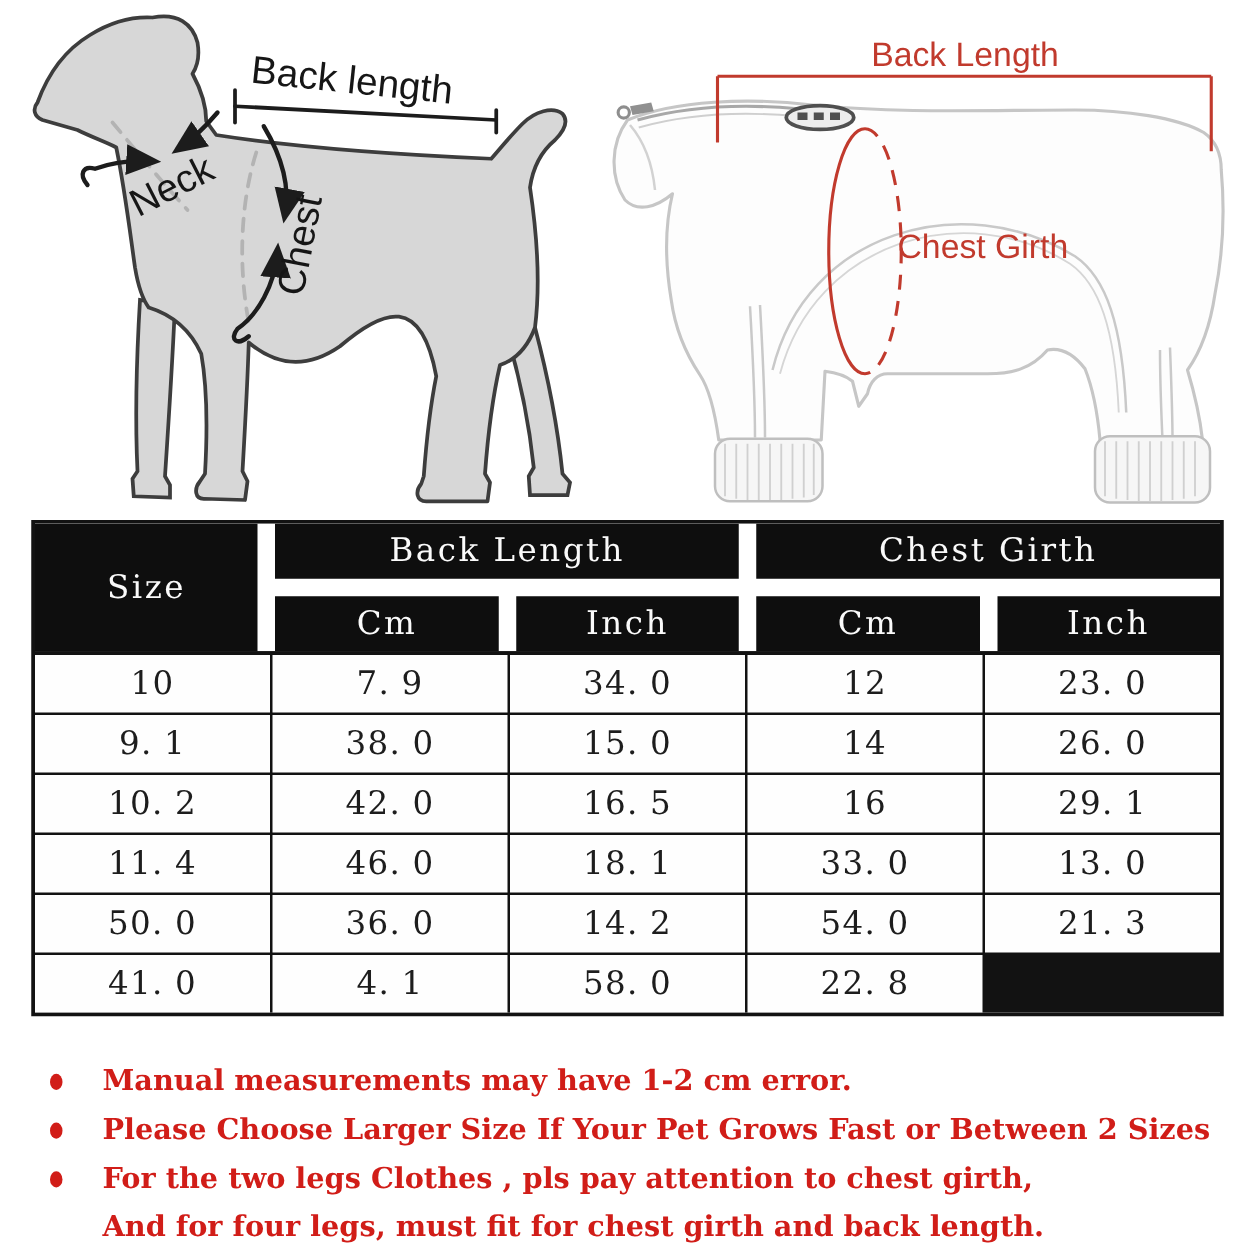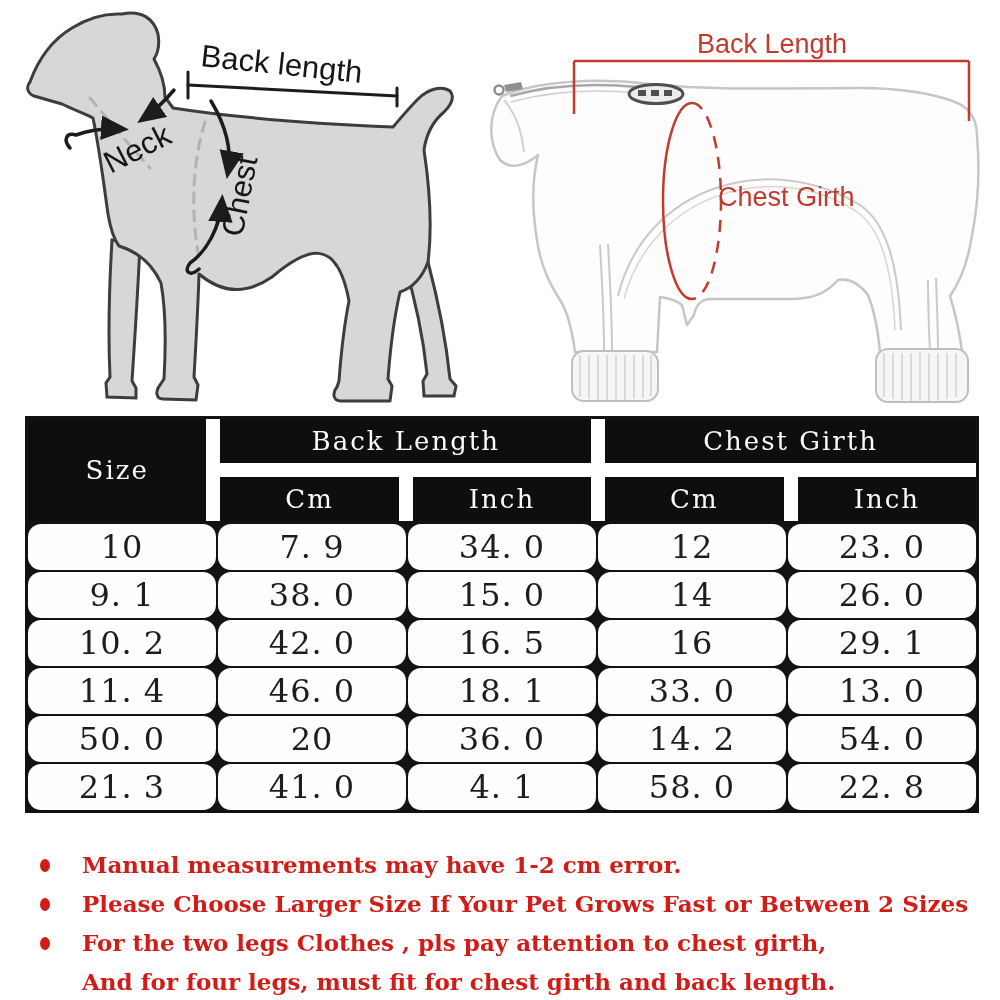--- a/index.html
+++ b/index.html
@@ -11,21 +11,21 @@
   .stable{position:absolute;left:25px;top:416px;width:948px;border:3px solid #121212;background:#fff;}
   .thead{display:grid;grid-template-columns:repeat(5,1fr);grid-template-rows:44px 44px;gap:14px;background:#fff;}
   .hc{background:#0e0e0e;color:#fafafa;display:flex;align-items:center;justify-content:center;
       font-family:"DejaVu Serif",serif;font-size:26px;letter-spacing:2px;}
   .h-size{grid-row:1/3;grid-column:1;}
   .h-back{grid-column:2/4;}
   .h-chest{grid-column:4/6;}
   .tbody{display:grid;grid-template-columns:repeat(5,1fr);grid-auto-rows:46px;gap:2px;
          background:#121212;border-top:3px solid #121212;}
   .bc{background:#fefefe;display:flex;align-items:center;justify-content:center;
-      font-family:"DejaVu Serif",serif;font-size:32px;color:#1d1d1d;letter-spacing:1px;border-radius:13px;}
+      font-family:"DejaVu Serif",serif;font-size:26px;color:#1d1d1d;letter-spacing:1px;}
 
   
   .notes{position:absolute;left:28px;top:851px;width:950px;
          font-family:"DejaVu Serif",serif;font-weight:bold;font-size:23px;color:#d11d18;}
   .note{position:relative;padding-left:54px;margin-bottom:11px;line-height:28px;}
   .note .dot{position:absolute;left:12px;top:8px;width:10px;height:13px;border-radius:50%;background:#d11d18;}
 </style>
 </head>
 <body>
 
@@ -184,21 +184,20 @@
       <div class="bc">16</div>
       <div class="bc">29. 1</div>
       <div class="bc">11. 4</div>
       <div class="bc">46. 0</div>
       <div class="bc">18. 1</div>
 
       <div class="bc">33. 0</div>
       <div class="bc">13. 0</div>
       <div class="bc">50. 0</div>
 
-      <div class="bc">20</div>
       <div class="bc">36. 0</div>
       <div class="bc">14. 2</div>
       <div class="bc">54. 0</div>
       <div class="bc">21. 3</div>
 
       <div class="bc">41. 0</div>
       <div class="bc">4. 1</div>
       <div class="bc">58. 0</div>
       <div class="bc">22. 8</div>
     </div>

